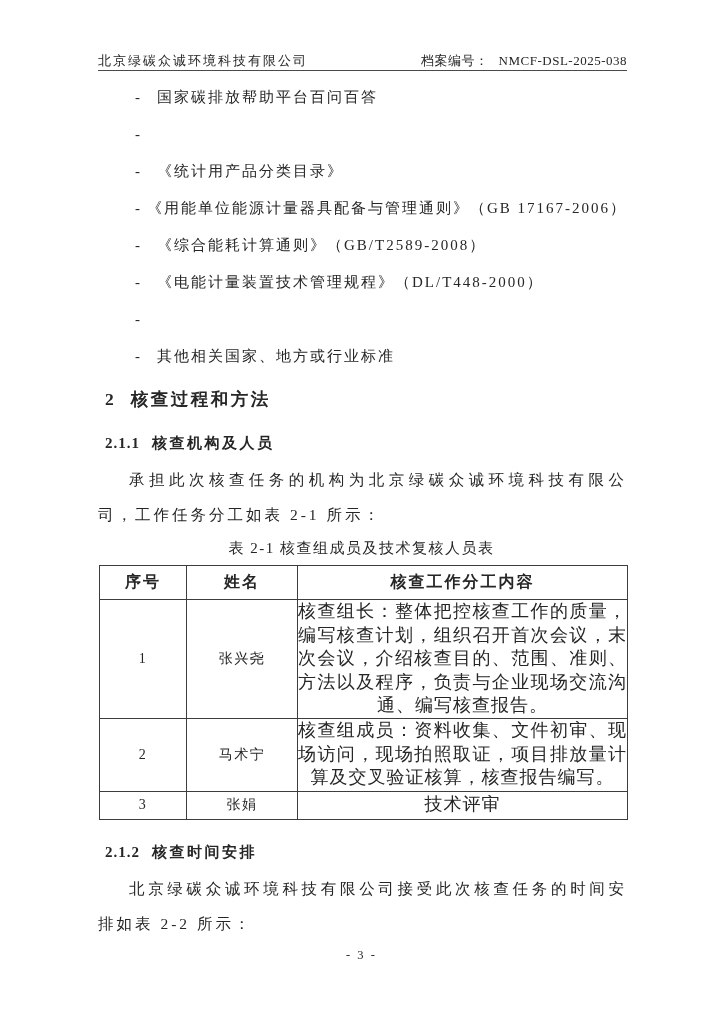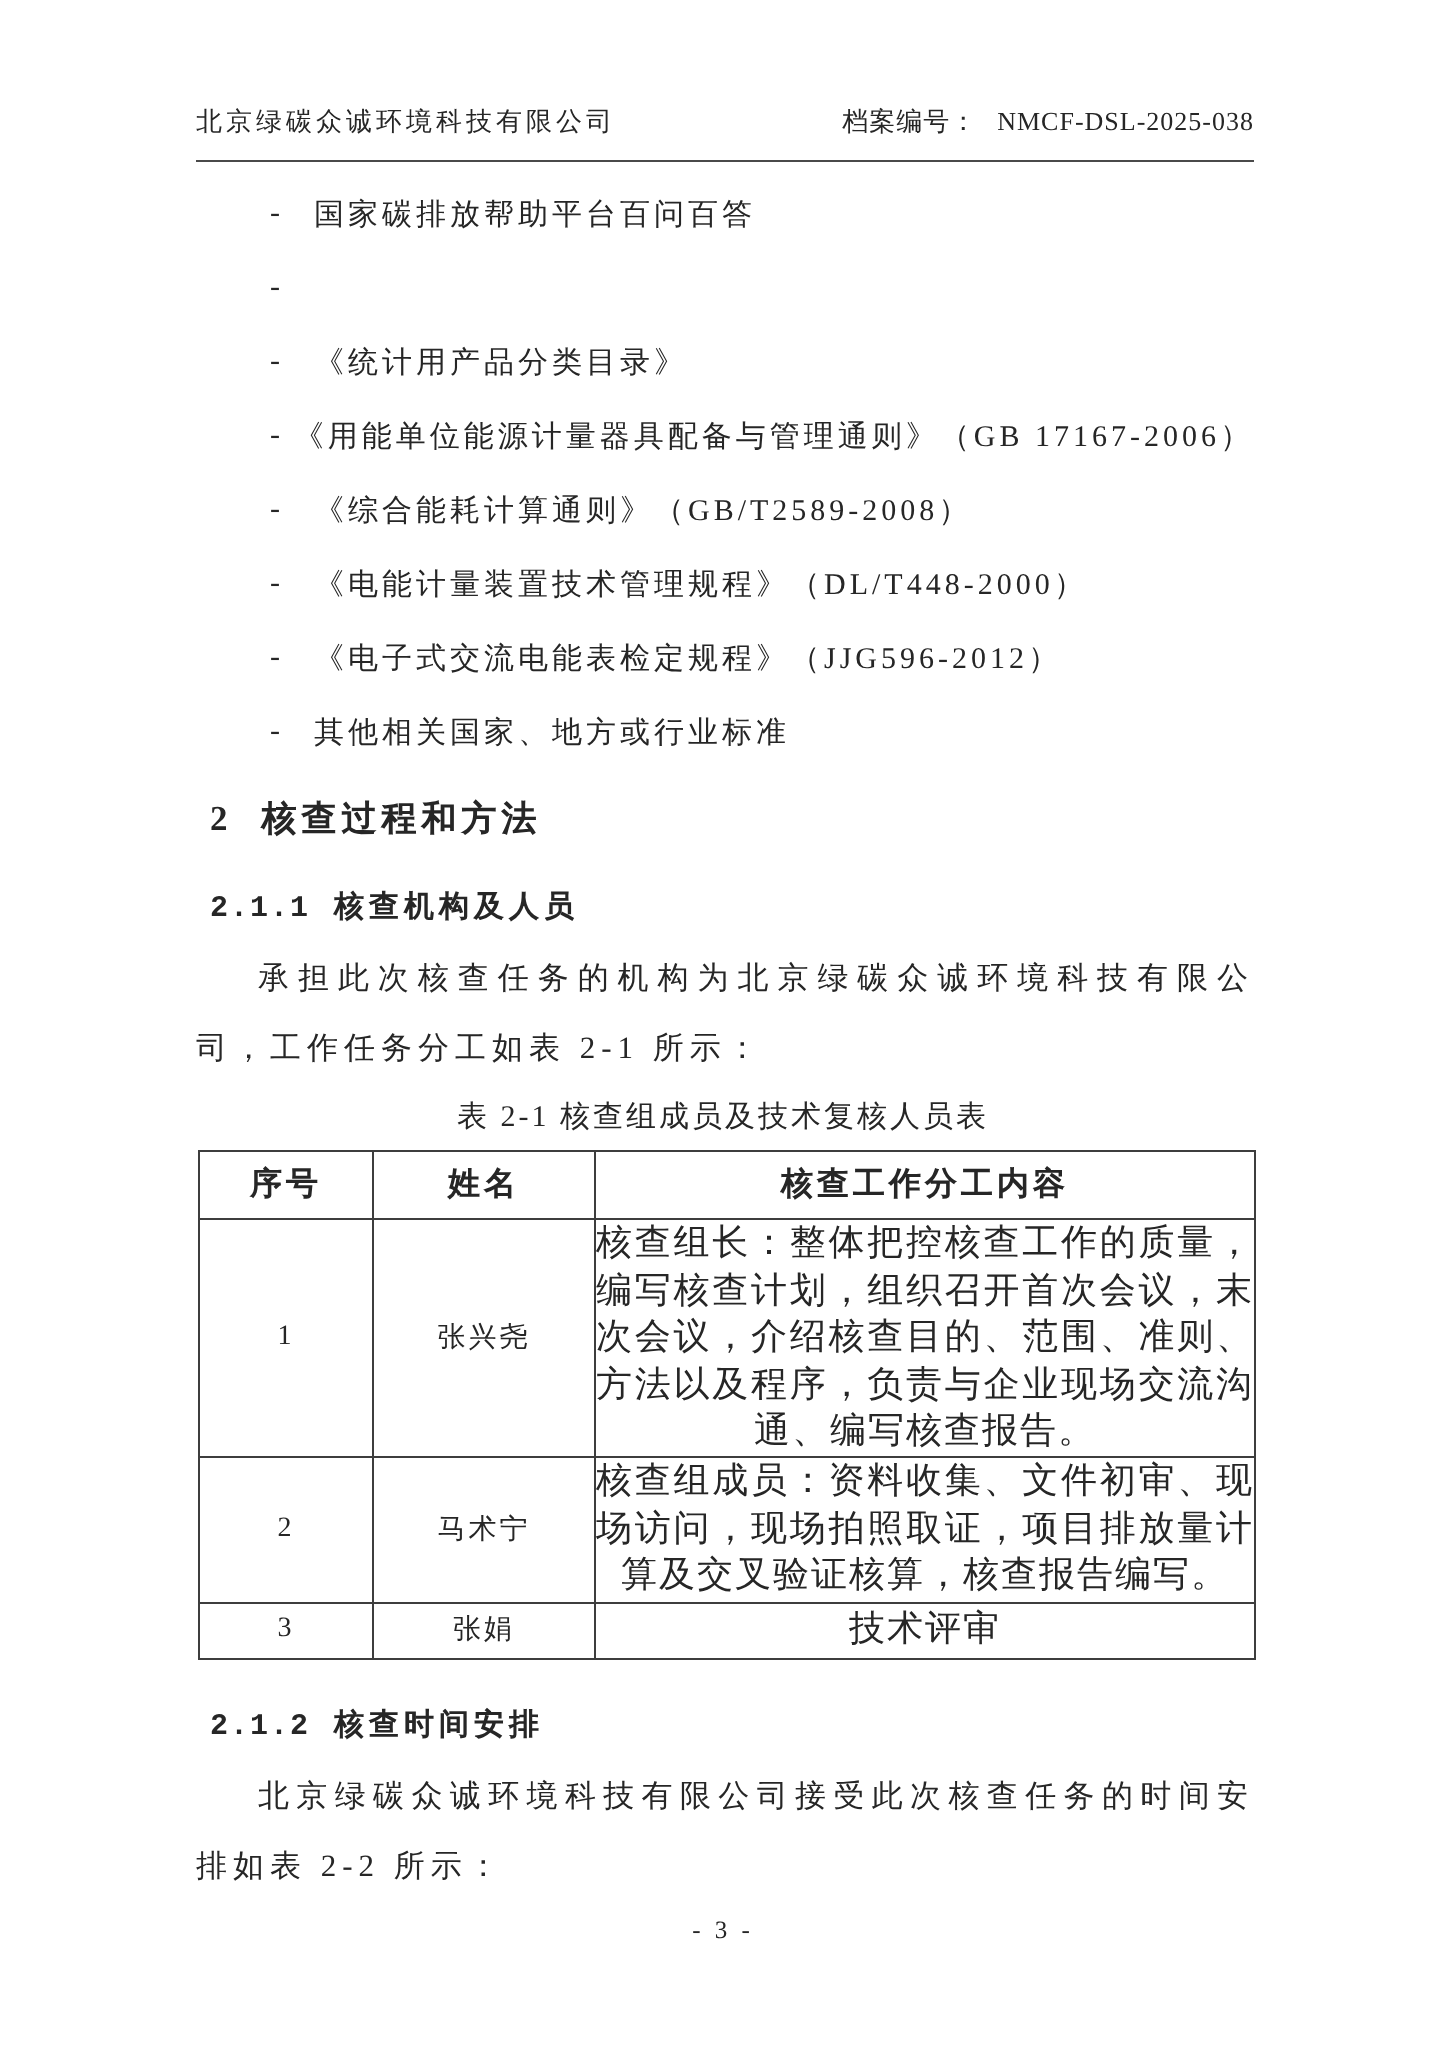--- a/index.html
+++ b/index.html
@@ -20,21 +20,21 @@
     height: 1024px;
   }
 
   
   .doc-header {
     margin: 52px 96px 0 98px;
     display: flex;
     justify-content: space-between;
     align-items: flex-start;
     border-bottom: 1.5px solid #4a4a4a;
-    padding-bottom: 10px;
+    padding-bottom: 0;
     font-size: 13px;
   }
   .doc-header .company {
     letter-spacing: 2px;
   }
   .doc-header .archive {
     letter-spacing: 0.5px;
   }
   .doc-header .archive .archive-no {
     margin-left: 10px;
@@ -61,21 +61,21 @@
 
   
   .h-l1, .h-l2, .h-l3 {
     font-weight: bold;
     margin-left: 105px;
     letter-spacing: 2.5px;
     white-space: nowrap;
   }
   .h-l1 { font-size: 17.5px; margin-top: 12px; }
   .h-l2 { font-size: 16px;   margin-top: 21px; }
-  .h-l3 { font-size: 15px;   margin-top: 23px; font-family: Liberation Mono, monospace; }
+  .h-l3 { font-size: 15px;   margin-top: 23px; }
   .h-num { letter-spacing: 1px; margin-right: 16px; }
   .h-l2 .h-num { margin-right: 14px; }
   .h-l3 .h-num { margin-right: 12px; }
 
   
   .para {
     margin: 9px 96px 0 98px;
     font-size: 15.5px;
     line-height: 35px;
     letter-spacing: 3px;
@@ -171,21 +171,20 @@
     <div class="ref-item">
       <span class="dash">-</span>
       <span>《综合能耗计算通则》（GB/T2589-2008）</span>
     </div>
     <div class="ref-item">
       <span class="dash">-</span>
       <span>《电能计量装置技术管理规程》（DL/T448-2000）</span>
     </div>
     <div class="ref-item">
       <span class="dash">-</span>
-      <span>《电子式交流电能表检定规程》（JJG596-2012）</span>
     </div>
     <div class="ref-item">
       <span class="dash">-</span>
       <span>其他相关国家、地方或行业标准</span>
     </div>
   </div>
 
   <div class="h-l1">
     <span class="h-num">2</span><span>核查过程和方法</span>
   </div>

